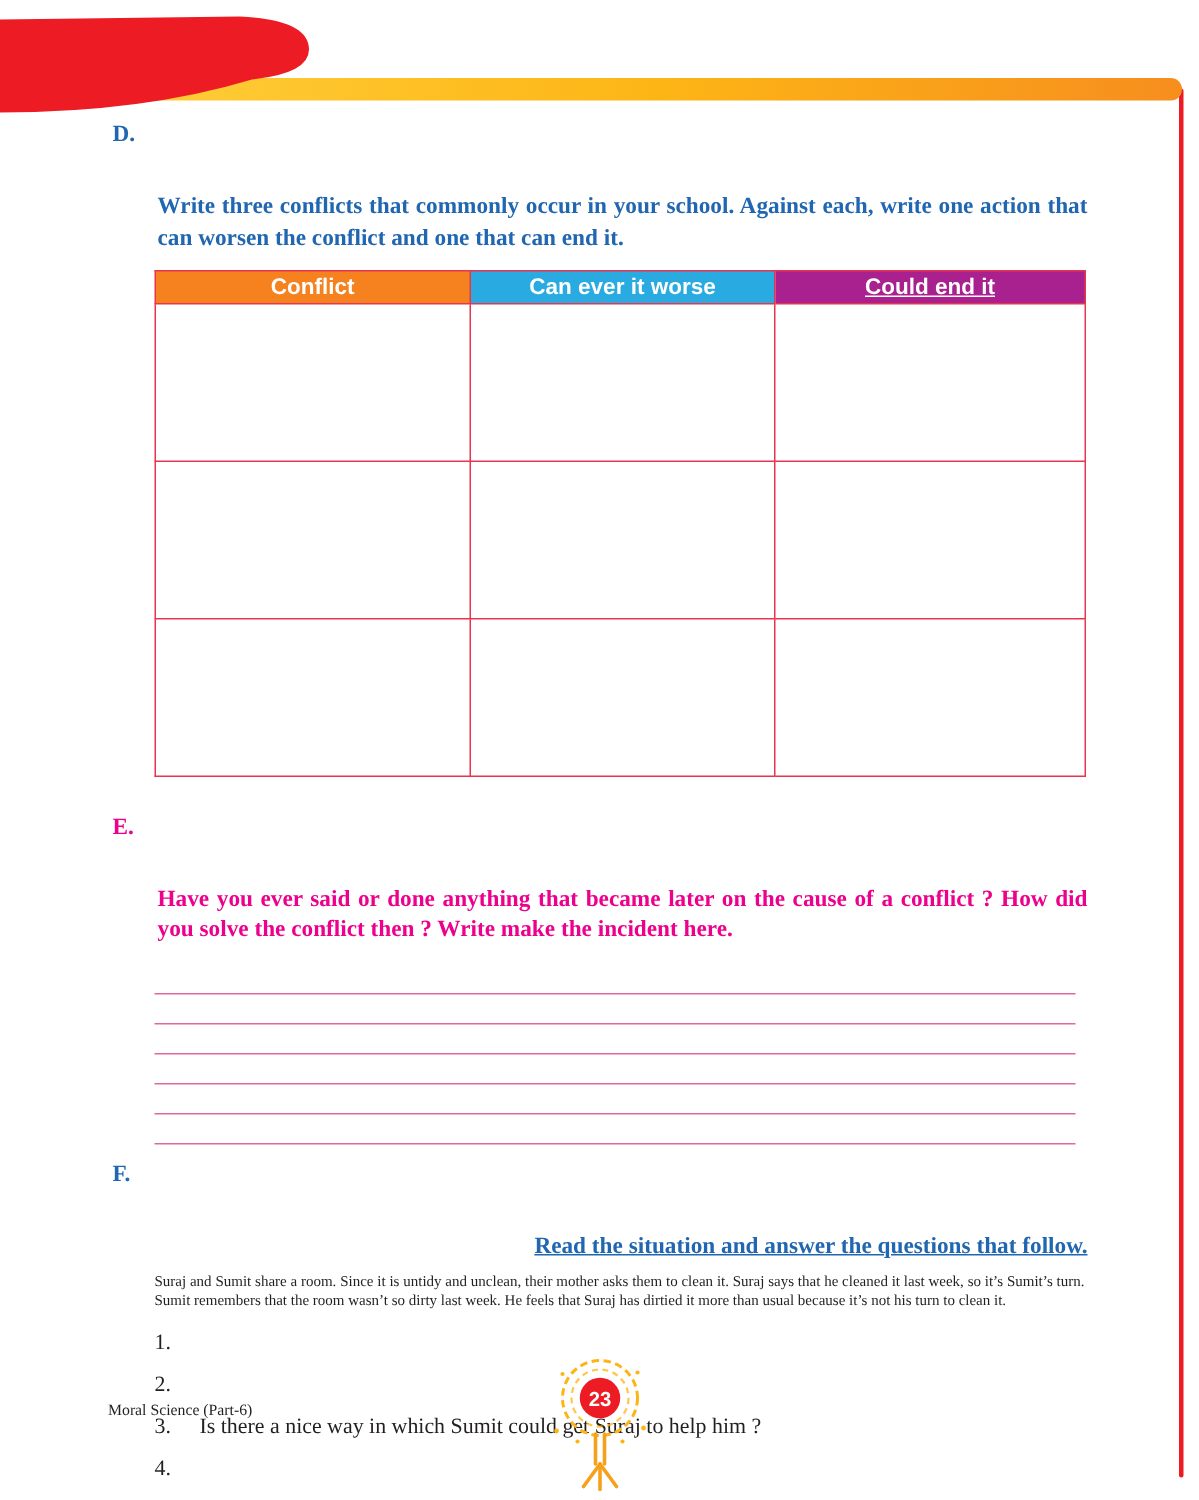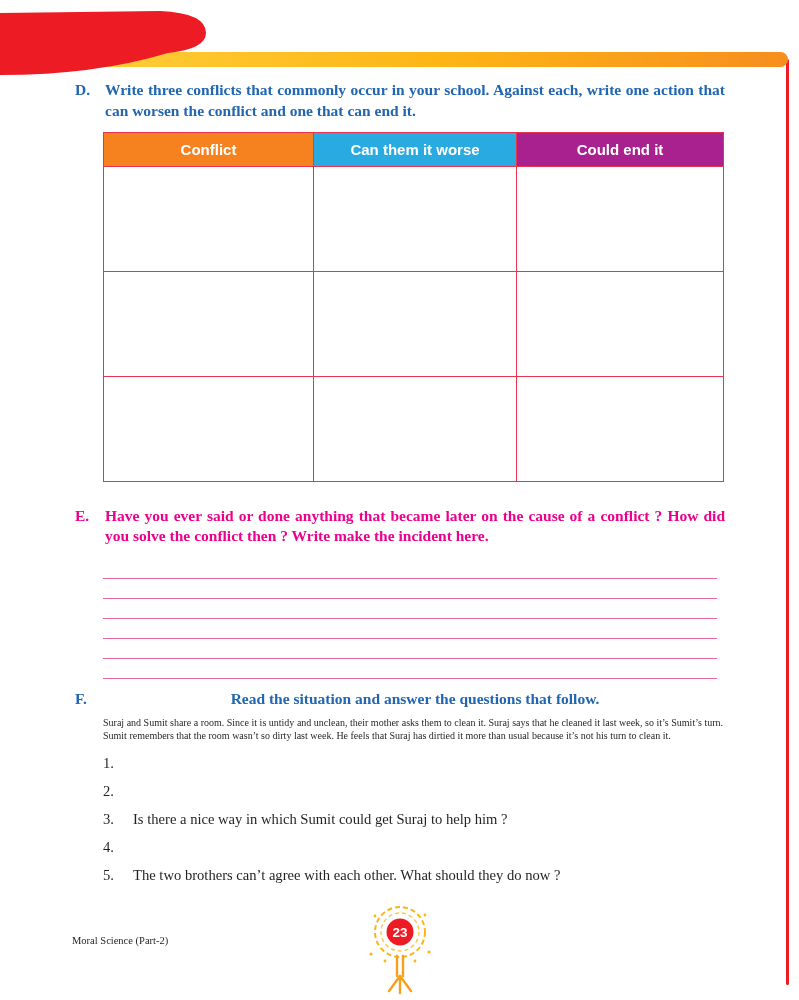--- a/index.html
+++ b/index.html
@@ -25,33 +25,33 @@
   .right-line {
     position:absolute; top:59px; right:10px; width:3px; height:926px;
     background:#ed1c24; border-radius:2px;
   }
 
   
   .content { position:absolute; top:80px; left:75px; width:650px; }
 
   .section-head { display:flex; gap:8px; font-weight:bold; font-size:15.5px; line-height:1.34; }
   .section-head .label { flex:0 0 22px; }
-  .section-head .prompt { flex:1; text-align:justify; }
+  .section-head .prompt { flex:1; text-align:justify;margin-top:48px; }
   .blue { color:#2166b0; }
   .pink { color:#ec008c; }
 
   
   .conflict-table {
     border-collapse:collapse; table-layout:fixed;
     margin:10px 0 0 28px; width:620px;
   }
   .conflict-table th {
     border:1px solid #e8344e; color:#ffffff;
     font-family:"Liberation Sans", sans-serif;
-    font-size:15px; font-weight:bold; height:34px; text-align:center;
+    font-size:15px; font-weight:bold; height:22px; text-align:center;
   }
   .conflict-table td { border:1px solid #e8344e; height:105px; background:#ffffff; }
   .col-1 { width:210px; } .col-2 { width:203px; } .col-3 { width:207px; }
 
   
   .section-e { margin-top:24px; }
   .lines { margin:12px 0 0 28px; }
   .write-line { height:20px; width:614px; border-bottom:1.3px solid #e2679c; }
 
   
@@ -89,22 +89,22 @@
 
       <table class="conflict-table">
         <colgroup>
             <col class="col-1">
             <col class="col-2">
             <col class="col-3">
           </colgroup>
         <thead>
           <tr>
             <th style="background-color: rgb(245, 130, 31);">Conflict</th>
-            <th style="background-color: rgb(41, 171, 226);">Can them it worse</th>
-            <th style="background-color: rgb(168, 33, 142);">Could end it</th>
+            <th style="background-color: rgb(41, 171, 226);">Can ever it worse</th>
+            <th style="background-color: rgb(168, 33, 142); text-decoration: underline;">Could end it</th>
           </tr>
         </thead>
         <tbody>
           <tr>
             <td></td>
             <td></td>
             <td></td>
           </tr>
           <tr>
             <td></td>
@@ -131,21 +131,21 @@
         <div class="write-line"></div>
         <div class="write-line"></div>
         <div class="write-line"></div>
         <div class="write-line"></div>
       </div>
     </div>
 
     <div class="section-f">
       <div class="section-head blue">
         <span class="label">F.</span>
-        <span class="prompt" style="text-align:center;">Read the situation and answer the questions that follow.</span>
+        <span class="prompt" style="text-align:right;text-decoration:underline;">Read the situation and answer the questions that follow.</span>
       </div>
       <p class="passage">Suraj and Sumit share a room. Since it is untidy and unclean, their mother asks them to clean it. Suraj says that he cleaned it last week, so it’s Sumit’s turn. Sumit remembers that the room wasn’t so dirty last week. He feels that Suraj has dirtied it more than usual because it’s not his turn to clean it.</p>
 
       <div class="questions">
         <div class="q">
           <span class="qnum">1.</span>
         </div>
         <div class="q">
           <span class="qnum">2.</span>
         </div>
@@ -158,21 +158,21 @@
         </div>
         <div class="q">
           <span class="qnum">5.</span>
           <span class="qtext">The two brothers can’t agree with each other. What should they do now ?</span>
         </div>
       </div>
     </div>
 
   </div>
 
-  <div class="footer-title">Moral Science (Part-2)</div>
+  <div class="footer-title">Moral Science (Part-6)</div>
 
   <svg class="badge" width="78" height="92" viewBox="0 0 78 92">
     <g>
       <g stroke="#fdb515" fill="none">
         <circle cx="39" cy="28" r="25" stroke-width="2" stroke-dasharray="5 3"></circle>
         <circle cx="39" cy="28" r="19" stroke-width="1.5" stroke-dasharray="4 3" opacity="0.75"></circle>
       </g>
       <g fill="#fdb515">
         <circle cx="10" cy="50" r="1.6"></circle>
           <circle cx="68" cy="48" r="1.6"></circle>

